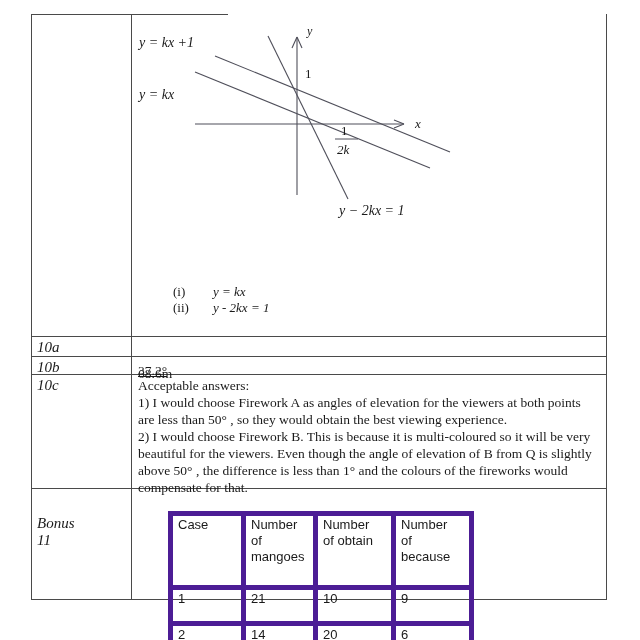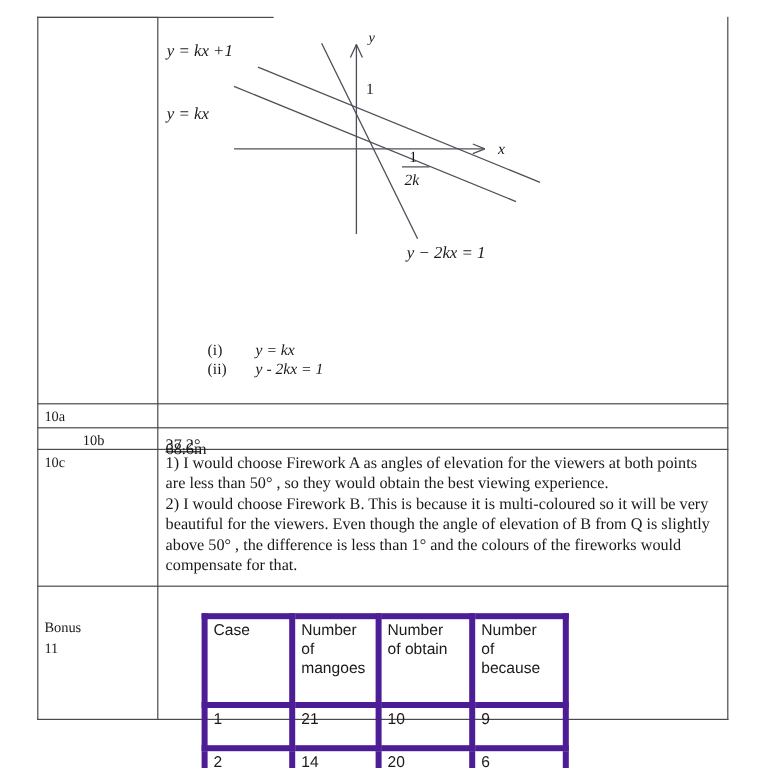--- a/index.html
+++ b/index.html
@@ -43,26 +43,27 @@
   
   .row-10a-top { top: 322px; left: 0; width: 576px; }
   .row-10b-top { top: 342px; left: 0; width: 576px; }
   .row-10c-top { top: 360px; left: 0; width: 576px; }
   .row-bon-top { top: 474px; left: 0; width: 576px; }
 
   
   .label-cell {
     position: absolute;
     left: 6px;
-    font-size: 12px;
+    font-size: 15px;
     line-height: 17px;
     white-space: pre-line;
+    font-style: italic;
   }
   .lbl-10a { top: 325px; }
-  .lbl-10b { top: 345px; margin-left: 32px; }
+  .lbl-10b { top: 345px; }
   .lbl-10c { top: 363px; }
   .lbl-bon { top: 501px; }
 
   
   .content-cell {
     position: absolute;
     left: 107px;
     font-size: 13.5px;
     line-height: 17px;
   }
@@ -180,20 +181,21 @@
     <span>68.6m</span>
   </div>
 
   <div class="label-cell lbl-10b">10b</div>
   <div class="content-cell c-10b">
     <span>37.2°</span>
   </div>
 
   <div class="label-cell lbl-10c">10c</div>
   <div class="content-cell c-10c">
+    <p>Acceptable answers:</p>
     <p>1) I would choose Firework A as angles of elevation for the viewers at both points are less than 50° , so they would obtain the best viewing experience.</p>
     <p>2) I would choose Firework B. This is because it is multi-coloured so it will be very beautiful for the viewers. Even though the angle of elevation of B from Q is slightly above 50° , the difference is less than 1° and the colours of the fireworks would compensate for that.</p>
   </div>
 
   <div class="label-cell lbl-bon">Bonus
 11</div>
 
   <table class="fruit-table">
     <tbody>
       <tr class="head">

